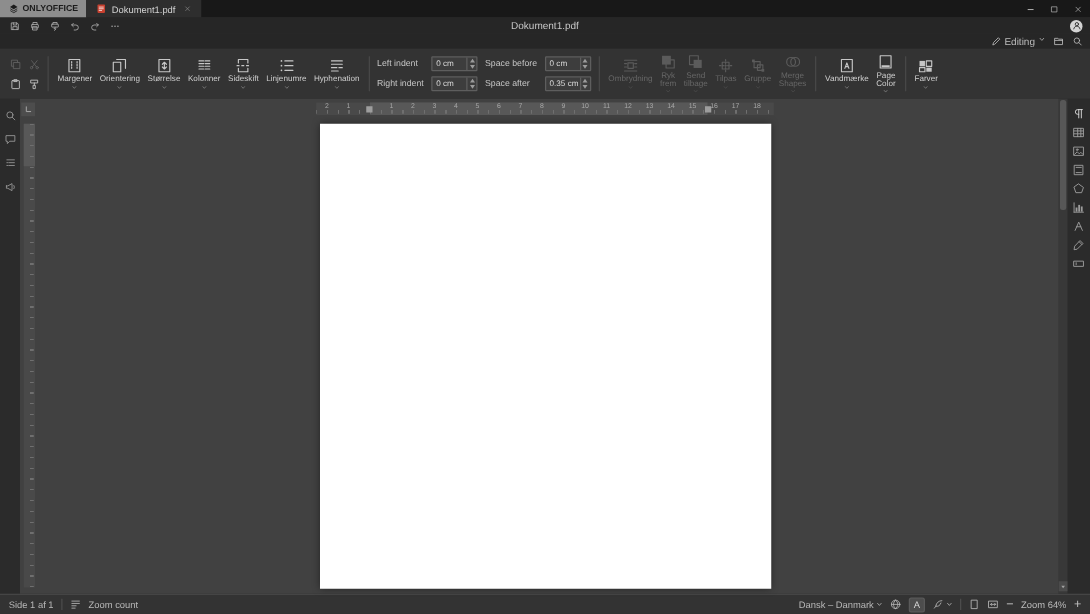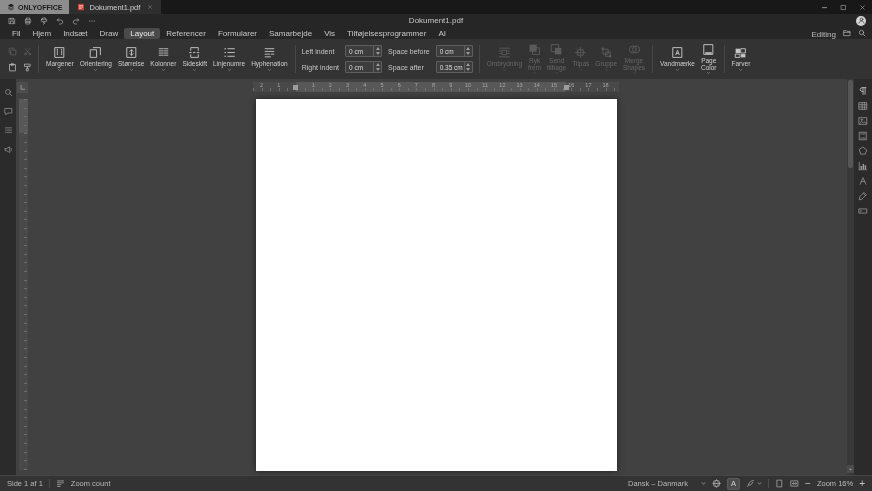--- a/index.html
+++ b/index.html
@@ -33,21 +33,21 @@
   .avatar { margin-left:auto; margin-right:6px; width:10px; height:10px; border-radius:50%;
             background:#d4d4d4; color:#2c2c2c; display:flex; align-items:center; justify-content:center; z-index:2; }
   .avatar svg { width:7px; height:7px; stroke-width:2.5; }
 
   
   .menubar { height:12px; background:#262626; display:flex; align-items:center;
              font-size:8px; color:#c8c8c8; padding:0 6px; }
   .menu-item { padding:1px 6px; border-radius:2px; white-space:nowrap; }
   .menu-item.active { background:#4a4a4a; color:#ececec; }
   .menu-right { margin-left:auto; display:flex; align-items:center; gap:7px; color:#bdbdbd; }
-  .mode-btn { display:flex; align-items:flex-start; gap:3px;flex-direction:column; }
+  .mode-btn { display:flex; align-items:flex-start; gap:3px; }
   .mode-btn svg, .mr-btn svg { width:8px; height:8px; }
   .caret svg { width:5px; height:5px; stroke-width:3; }
 
   
   .toolbar { height:40px; background:#333; display:flex; align-items:center; padding:0 5px; }
   .tdiv { width:1px; height:28px; background:#474747; margin:0 4px; flex:none; }
   .clip-grid { display:grid; grid-template-columns:14px 14px; grid-auto-rows:15px; gap:1px; }
   .mini-btn { display:flex; align-items:center; justify-content:center; color:#bdbdbd; }
   .mini-btn svg { width:9px; height:9px; }
   .mini-btn.disabled { color:#5e5e5e; }
@@ -232,33 +232,20 @@
       <span>
           <svg viewBox="0 0 24 24">
             <circle cx="12" cy="8" r="4.5"></circle>
             <path d="M3.5 21c1.2-5 4.5-7.5 8.5-7.5s7.3 2.5 8.5 7.5"></path>
           </svg>
         </span>
     </div>
   </div>
 
   <div class="menubar">
-    <span id="menu-items" style="display:flex;align-items:center;">
-        <span class="menu-item">Fil</span>
-        <span class="menu-item">Hjem</span>
-        <span class="menu-item">Indsæt</span>
-        <span class="menu-item">Draw</span>
-        <span class="menu-item active">Layout</span>
-        <span class="menu-item">Referencer</span>
-        <span class="menu-item">Formularer</span>
-        <span class="menu-item">Samarbejde</span>
-        <span class="menu-item">Vis</span>
-        <span class="menu-item">Tilføjelsesprogrammer</span>
-        <span class="menu-item">AI</span>
-      </span>
     <div class="menu-right">
       <span class="mode-btn">
         <span>
             <svg viewBox="0 0 24 24">
               <path d="M4 20l1.5-5L17 3.5 20.5 7 9 18.5z"></path>
             </svg>
           </span>
         <span>Editing</span>
         <span class="caret">
             <svg viewBox="0 0 24 24">
@@ -705,21 +692,21 @@
     <span>Side 1 af 1</span>
     <span class="sb-div"></span>
     <span class="sb-icon">
         <svg viewBox="0 0 24 24">
           <path d="M4 5h16M4 10h16M4 15h9M4 20h7"></path>
         </svg>
       </span>
     <span>Zoom count</span>
 
     <div class="sb-right">
-      <span style="display:flex;align-items:center;gap:13px;">
+      <span style="display:flex;align-items:center;gap:2px;">
         <span>Dansk – Danmark</span>
         <span class="caret">
             <svg viewBox="0 0 24 24">
               <path d="M5 8l7 8 7-8"></path>
             </svg>
           </span>
       </span>
       <span class="sb-icon">
           <svg viewBox="0 0 24 24">
             <circle cx="12" cy="12" r="9"></circle>
@@ -748,17 +735,17 @@
             <rect x="6" y="3" width="12" height="18"></rect>
           </svg>
         </span>
       <span class="sb-icon">
           <svg viewBox="0 0 24 24">
             <rect x="3" y="5" width="18" height="14"></rect>
             <path d="M7 12h10M9 9.5L6.5 12 9 14.5M15 9.5l2.5 2.5L15 14.5"></path>
           </svg>
         </span>
       <span class="zoom-op">−</span>
-      <span class="zoom-text">Zoom 16%</span>
+      <span class="zoom-text">Zoom 64%</span>
       <span class="zoom-op">+</span>
     </div>
   </div>
 </div>
 
 </body></html>

